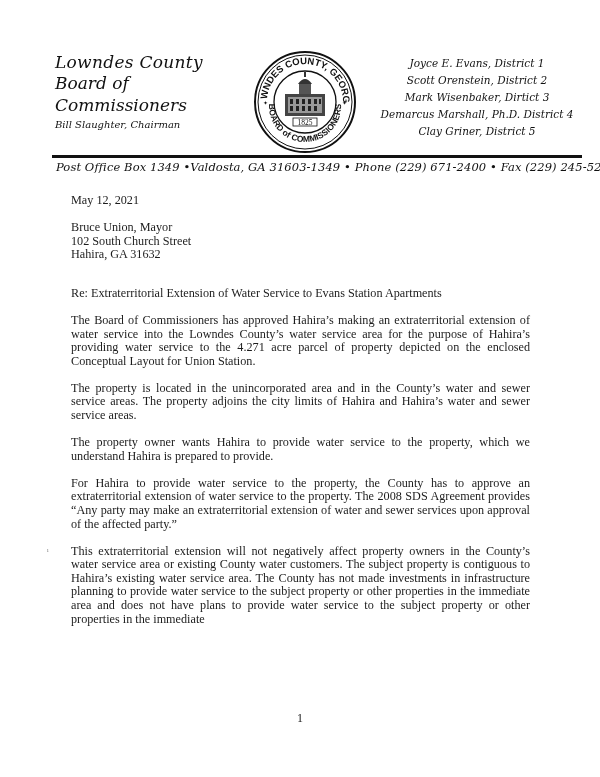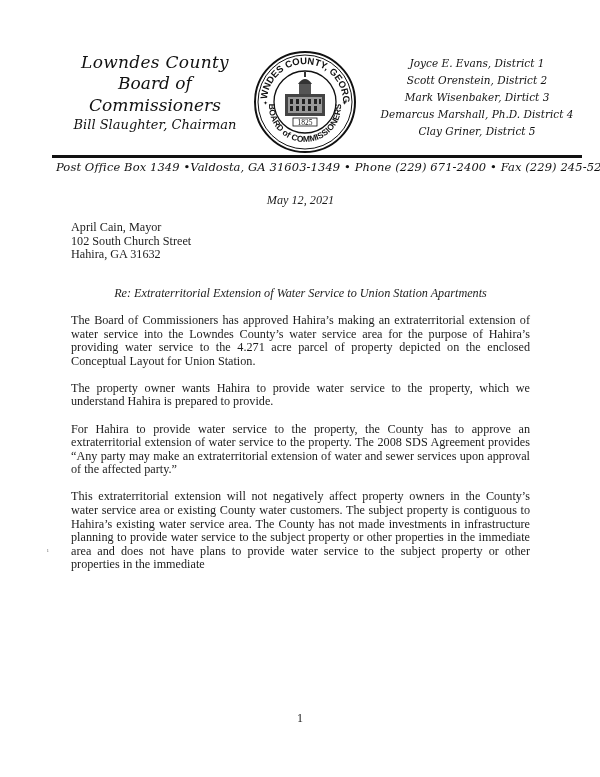--- a/index.html
+++ b/index.html
@@ -1,29 +1,29 @@
 <!DOCTYPE html>
 <html><head>
   <meta charset="utf-8">
   <style>
     html, body { margin: 0; padding: 0; background: #ffffff; }
     body { width: 600px; height: 777px; position: relative; overflow: hidden; color: #1a1a1a; }
     .script { font-family: "DejaVu Serif", serif; font-style: italic; color: #111; }
-    .letterhead-left { position: absolute; left: 55px; top: 52px; width: 200px; text-align: center; }
+    .letterhead-left { position: absolute; left: 55px; top: 52px; width: 200px; text-align: left; }
     .lh-county { font-size: 17px; line-height: 20px; letter-spacing: 0.3px; }
     .lh-board { font-size: 17px; line-height: 22px; }
-    .lh-chair { font-size: 13px; line-height: 18px; }
+    .lh-chair { font-size: 10px; line-height: 18px; }
     .seal { position: absolute; left: 253px; top: 50px; width: 104px; height: 104px; }
     .letterhead-right { position: absolute; left: 352px; top: 55px; width: 250px; text-align: center; }
     .lh-member { font-size: 10.5px; line-height: 17px; white-space: nowrap; }
     .rule { position: absolute; left: 52px; width: 530px; top: 155px; height: 3px; background: #111; }
     .addressline { position: absolute; left: 56px; top: 160px; width: 530px; font-size: 11.5px; white-space: nowrap; letter-spacing: 0.1px; }
     .body { position: absolute; left: 71px; top: 194px; width: 459px; font-family: "Liberation Serif", serif; font-size: 12.2px; line-height: 13.6px; color: #1c1c1c; }
     .body p { margin: 0 0 13.5px 0; text-align: justify; }
-    .body p.left { text-align: center; font-style: italic; }
+    .body p.left { text-align: left; }
     .pagenum { position: absolute; left: 297px; top: 711px; font-family: "Liberation Serif", serif; font-size: 12px; }
     .speck { position: absolute; left: 47px; top: 547px; font-size: 6px; color: #777; font-family: "Liberation Serif", serif; }
   </style>
 </head>
 <body>
 
 <div class="letterhead-left script">
   <div class="lh-county">Lowndes County</div>
   <div class="lh-board">Board of Commissioners</div>
   <div class="lh-chair">Bill Slaughter, Chairman</div>
@@ -78,25 +78,26 @@
   <div class="lh-member">Clay Griner, District 5</div>
 </div>
 
 <div class="rule"></div>
 <div class="addressline script">Post Office Box 1349 •Valdosta, GA 31603-1349 • Phone (229) 671-2400 • Fax (229) 245-5222</div>
 
 <div class="body">
   <p class="left">May 12, 2021</p>
   <p class="left addr">
     </p>
-    <div>April Cain, Mayor</div>
+    <div>Bruce Union, Mayor</div>
     <div>102 South Church Street</div>
     <div style="margin-bottom:25px">Hahira, GA 31632</div>
   <p></p>
-  <p class="left">Re: Extraterritorial Extension of Water Service to Union Station Apartments</p>
+  <p class="left">Re: Extraterritorial Extension of Water Service to Evans Station Apartments</p>
   <p>The Board of Commissioners has approved Hahira’s making an extraterritorial extension of water service into the Lowndes County’s water service area for the purpose of Hahira’s providing water service to the 4.271 acre parcel of property depicted on the enclosed Conceptual Layout for Union Station.</p>
+  <p>The property is located in the unincorporated area and in the County’s water and sewer service areas. The property adjoins the city limits of Hahira and Hahira’s water and sewer service areas.</p>
   <p>The property owner wants Hahira to provide water service to the property, which we understand Hahira is prepared to provide.</p>
   <p>For Hahira to provide water service to the property, the County has to approve an extraterritorial extension of water service to the property. The 2008 SDS Agreement provides “Any party may make an extraterritorial extension of water and sewer services upon approval of the affected party.”</p>
   <p>This extraterritorial extension will not negatively affect property owners in the County’s water service area or existing County water customers. The subject property is contiguous to Hahira’s existing water service area. The County has not made investments in infrastructure planning to provide water service to the subject property or other properties in the immediate area and does not have plans to provide water service to the subject property or other properties in the immediate</p>
 </div>
 
 <div class="speck">ı</div>
 <div class="pagenum">1</div>
 
 </body></html>

